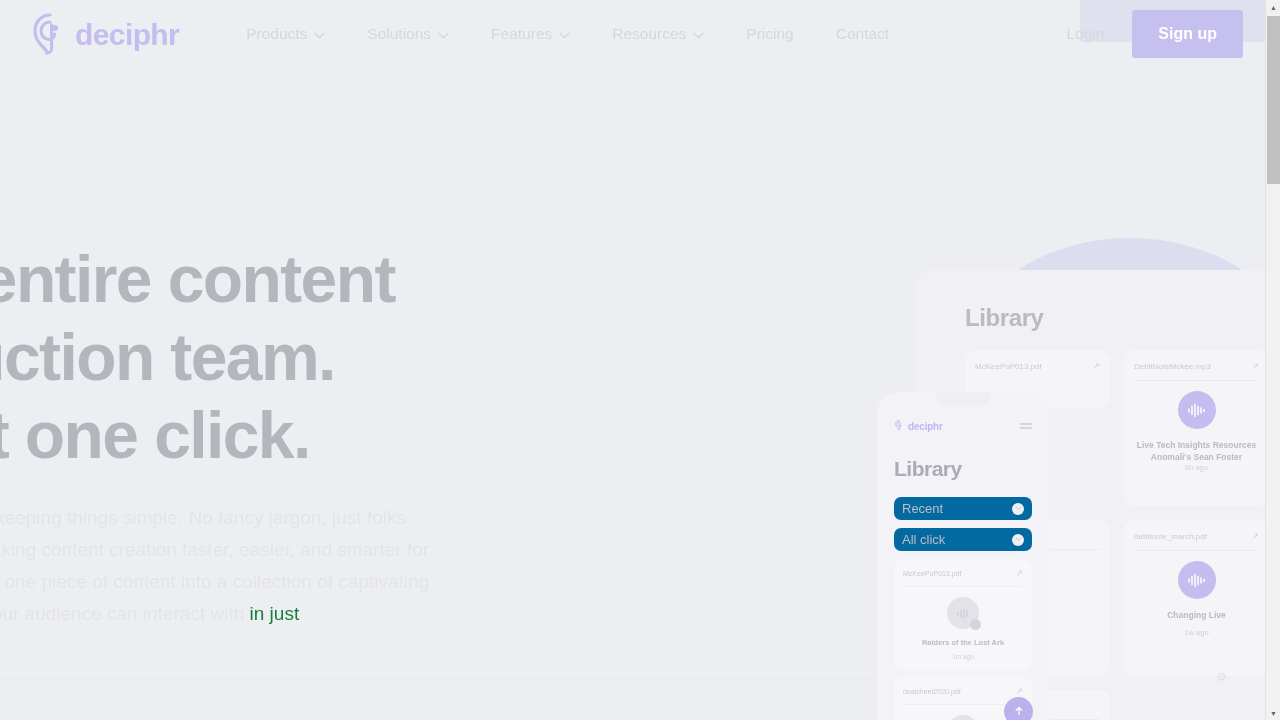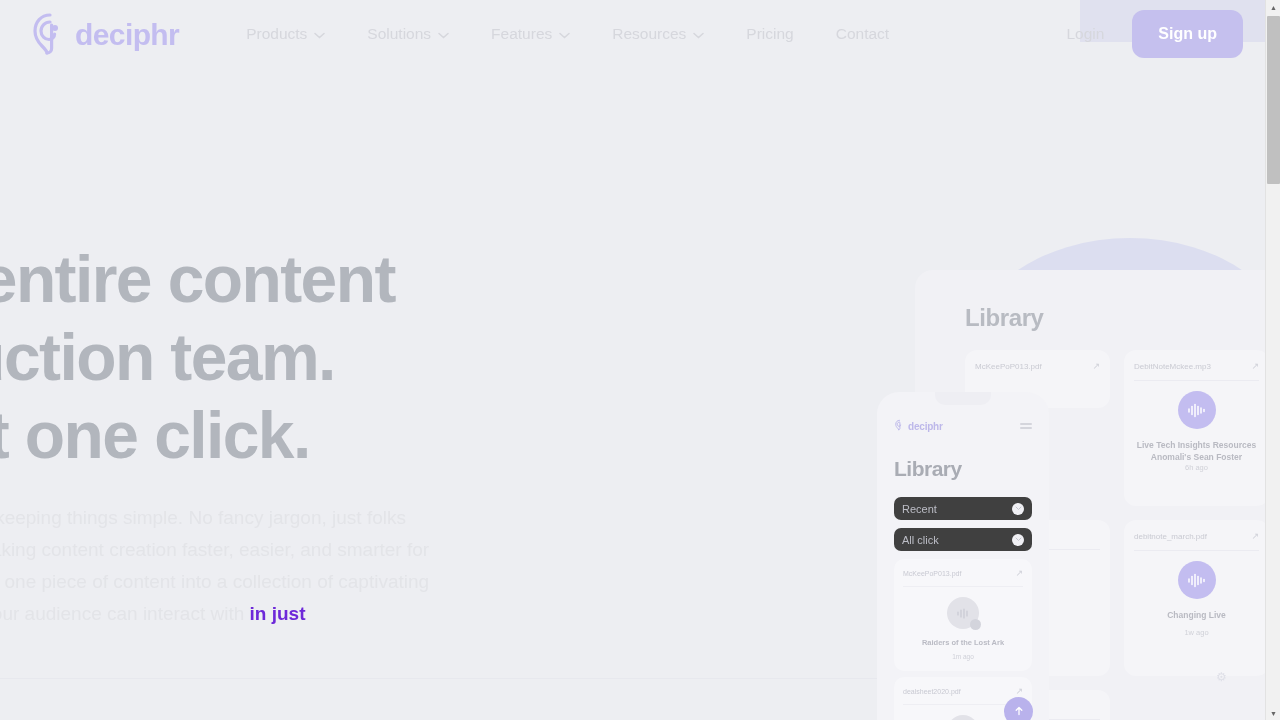--- a/index.html
+++ b/index.html
@@ -89,21 +89,21 @@
     color: #d6d7dd;
     padding: 10px 18px;
     cursor: pointer;
   }
   .signup-btn {
     background: #c5c0ee;
     color: #ffffff;
     font-size: 16px;
     font-weight: 700;
     border: none;
-    border-radius: 12px;
+    border-radius: 3px;
     padding: 16px 26px;
     cursor: pointer;
     font-family: "Liberation Sans", sans-serif;
     line-height: 1;
   }
 
   
   .hero {
     position: absolute;
     left: -175px;
@@ -118,21 +118,21 @@
     letter-spacing: -1.6px;
     white-space: nowrap;
   }
   .hero-sub {
     margin-top: 28px;
     font-size: 19px;
     line-height: 32px;
     color: #e3e4e8;
     width: 627px;
   }
-  .hero-sub b { color: #6d28d9; font-weight: 700; }
+  .hero-sub b { color: #15803d; font-weight: 400; }
 
   
   .blob {
     position: absolute;
     right: -30px;
     top: 238px;
     width: 330px;
     height: 120px;
     background: #dcdef0;
     border-radius: 50% 50% 0 0 / 100% 100% 0 0;
@@ -262,28 +262,28 @@
   .phone-title {
     font-size: 21px;
     font-weight: 700;
     color: #a9acb4;
     letter-spacing: -0.5px;
     margin-bottom: 16px;
   }
   .ph-select {
     width: 100%;
     height: 23px;
-    background: #404040;
+    background: #0369a1;
     border-radius: 7px;
     display: flex;
     align-items: center;
     justify-content: space-between;
     padding: 0 8px;
     margin-bottom: 8px;
-    font-size: 11px;
+    font-size: 13px;
     color: #bcbdc6;
     cursor: pointer;
   }
   .sel-chev {
     width: 12px; height: 12px;
     background: #f0f0f4;
     border-radius: 50%;
     display: flex; align-items: center; justify-content: center;
   }
   .ph-card {

